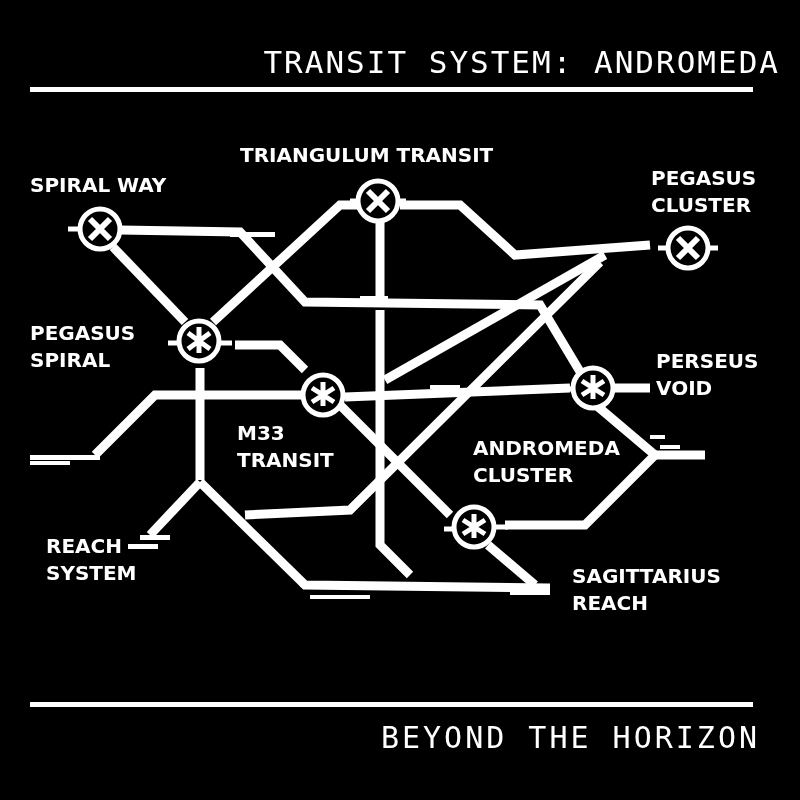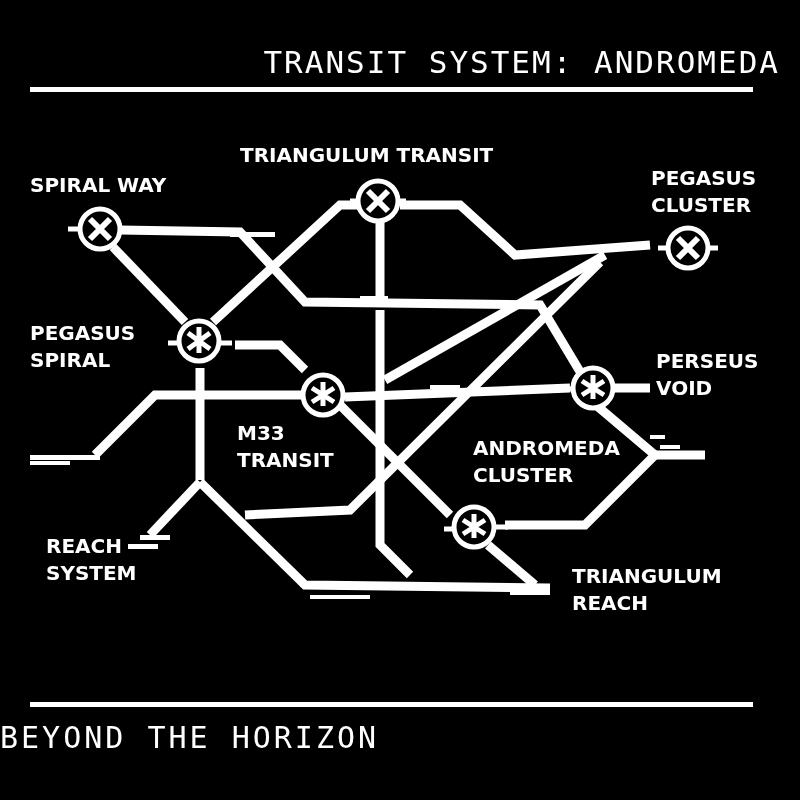--- a/index.html
+++ b/index.html
@@ -1,18 +1,18 @@
 <!DOCTYPE html>
 <html><head>
 <meta charset="utf-8">
 <style>
   html, body { margin:0; padding:0; background:#000; }
   body { width:800px; height:800px; position:relative; overflow:hidden; font-family:"DejaVu Sans", sans-serif; color:#fff; }
   .title { position:absolute; left:0; width:780px; top:44px; text-align:right; font-family:"DejaVu Sans Mono", monospace; font-size:31px; letter-spacing:2px; font-weight:normal; }
-  .footer { position:absolute; left:0; width:760px; top:720px; text-align:left; font-family:"DejaVu Sans Mono", monospace; font-size:30px; letter-spacing:3px; }
+  .footer { position:absolute; left:0; width:760px; top:720px; text-align:right; font-family:"DejaVu Sans Mono", monospace; font-size:30px; letter-spacing:3px; }
   .rule { position:absolute; left:30px; width:723px; height:5px; background:#fff; }
   svg.map { position:absolute; left:0; top:0; }
   .label { position:absolute; font-weight:bold; font-size:20px; line-height:27px; white-space:pre; }
 </style>
 </head>
 <body>
 
 <div class="title">TRANSIT SYSTEM: ANDROMEDA</div>
 <div class="rule" style="top:87px"></div>
 
@@ -113,17 +113,17 @@
 <div class="label" style="left:30px;top:320px">PEGASUS
 SPIRAL</div>
 <div class="label" style="left:237px;top:420px">M33
 TRANSIT</div>
 <div class="label" style="left:656px;top:348px;text-align:left">PERSEUS
 VOID</div>
 <div class="label" style="left:473px;top:435px">ANDROMEDA
 CLUSTER</div>
 <div class="label" style="left:46px;top:533px">REACH
 SYSTEM</div>
-<div class="label" style="left:572px;top:563px">TRIANGULUM
+<div class="label" style="left:572px;top:563px">SAGITTARIUS
 REACH</div>
 
 <div class="rule" style="top:702px"></div>
 <div class="footer">BEYOND THE HORIZON</div>
 
 </body></html>

